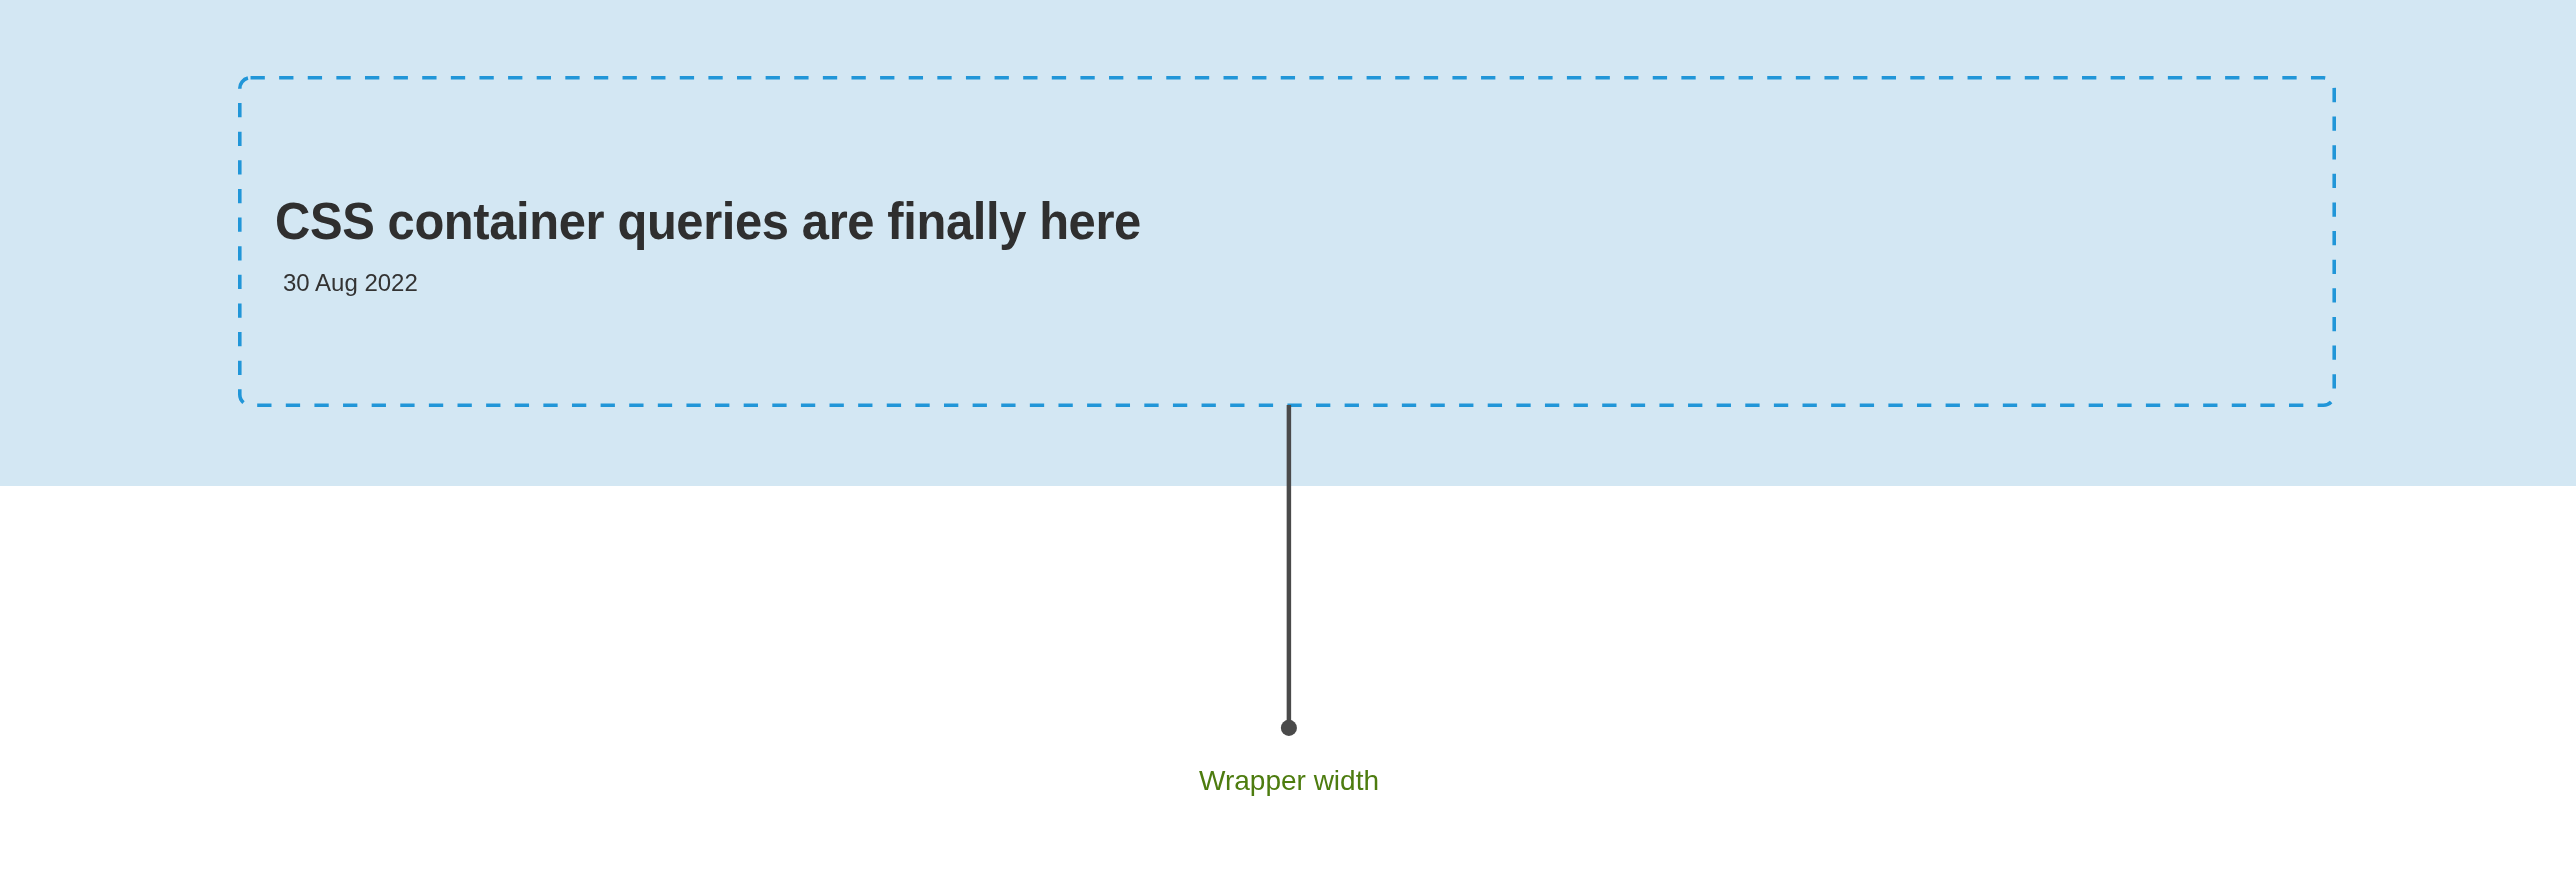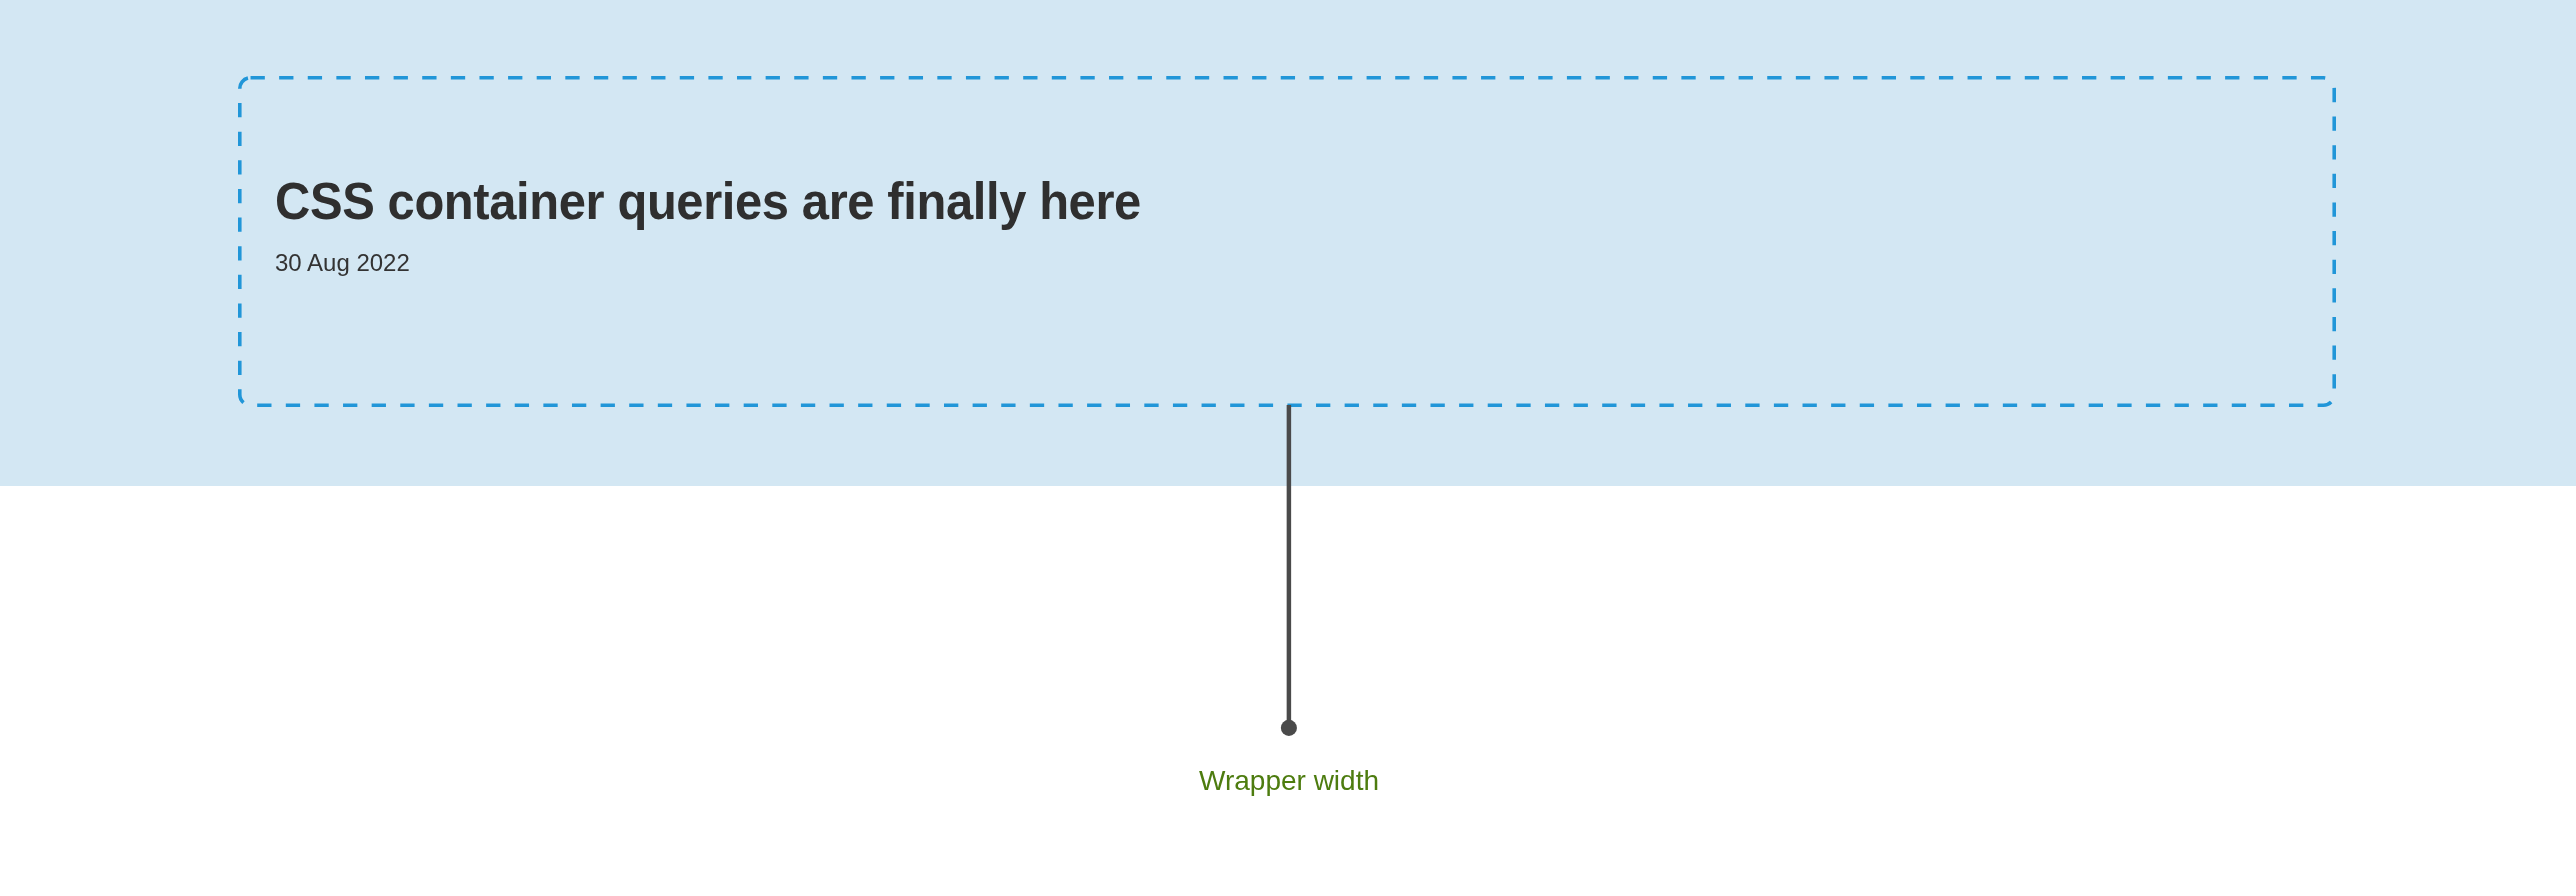--- a/index.html
+++ b/index.html
@@ -49,21 +49,21 @@
     display: block;
     width: 100%;
     height: 100%;
     overflow: visible;
   }
 
   
   .article {
     position: absolute;
     left: 275px;
-    top: 60px;
+    top: 84px;
     width: 2030px;
     height: 331px;
     display: flex;
     flex-direction: column;
     justify-content: center;
     align-items: flex-start;
     text-align: right;
   }
   .article-title {
     margin: 0;
@@ -71,21 +71,21 @@
     font-weight: 700;
     font-size: 52px;
     line-height: 1.08;
     letter-spacing: -0.4px;
     color: #2f2f2f;
     transform: scaleX(0.94);
     transform-origin: left center;
     white-space: nowrap;
   }
   .article-date {
-    margin: 0;
+    margin: 8px;
     margin-top: 19.7px;
     font-family: "Liberation Sans", sans-serif;
     font-weight: 400;
     font-size: 24px;
     line-height: 1.2;
     color: #333333;
     white-space: nowrap;
   }
 
   

